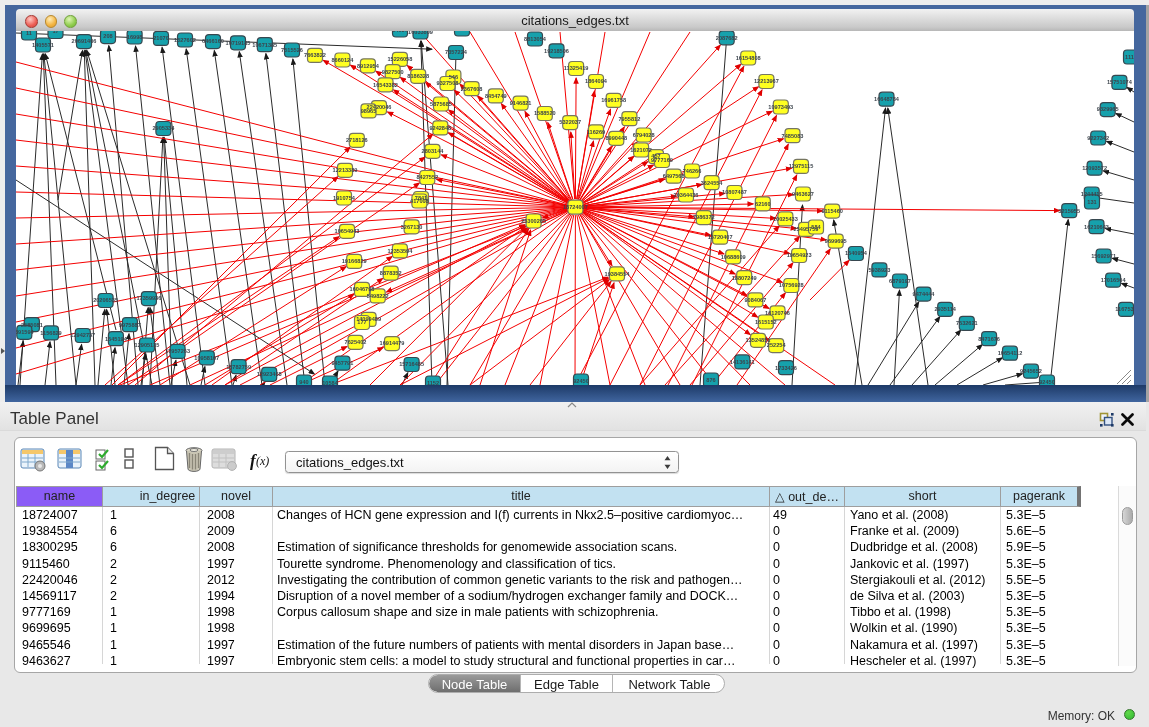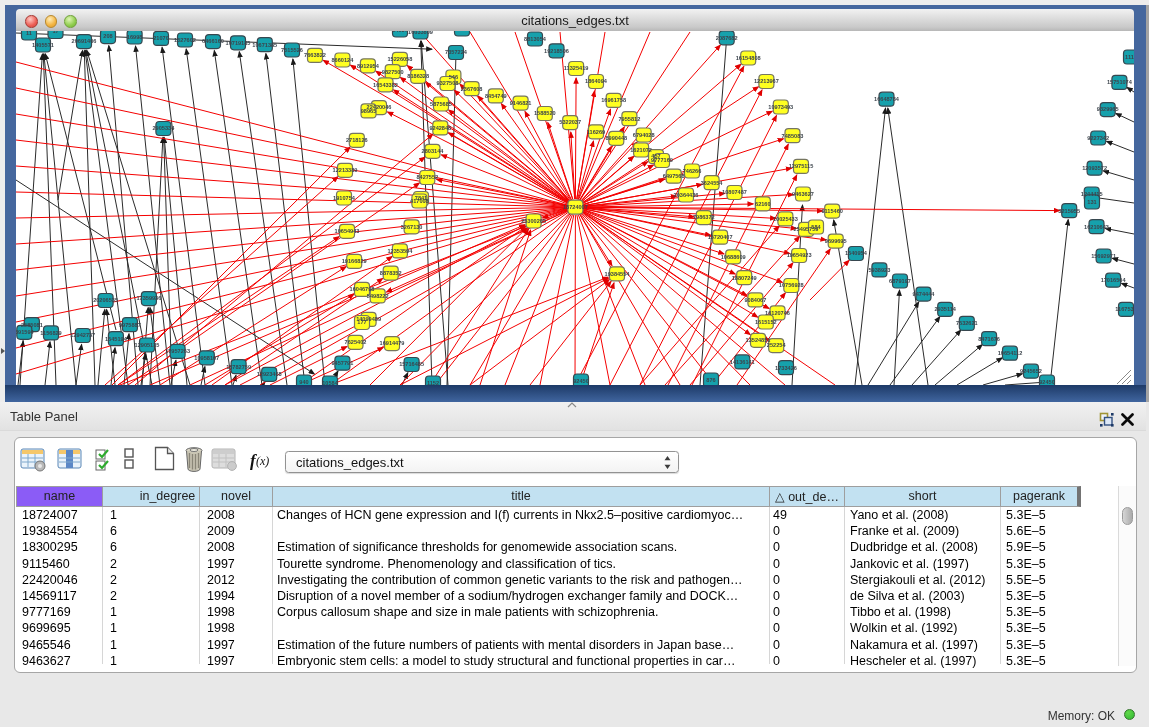--- a/index.html
+++ b/index.html
@@ -8,21 +8,21 @@
 #leftstrip { position:absolute; left:0; top:5px; width:5px; height:397px; background:#ededed; }
 #rightstrip { position:absolute; right:0; top:5px; width:3px; height:722px; background:#a3a3a3; }
 #frame { position:absolute; left:5px; top:5px; width:1141px; height:397px; background:#45679e; }
 #frame .btm { position:absolute; left:0; bottom:0; width:100%; height:17px; background:linear-gradient(#1d3a67,#40659f); }
 #titlebar { position:absolute; left:16px; top:9px; width:1118px; height:22.5px; border-radius:4px 4px 0 0; background:linear-gradient(#f2f2f2,#c9c9c9 82%,#b7b7b7); border-bottom:1px solid #878787; }
 #titlebar .title { position:absolute; width:100%; text-align:center; top:3.5px; font-size:13px; color:#1a1a1a; }
 .tl { position:absolute; top:6px; width:12.5px; height:12.5px; border-radius:50%; }
 #canvas { position:absolute; left:16px; top:31px; width:1118px; height:354px; background:#fff; overflow:hidden; }
 #tpanel { position:absolute; left:0; top:402px; width:1149px; height:325px; background:#e8e8e8; }
 #tphead { position:absolute; left:0; top:0; width:1146px; height:29px; background:linear-gradient(#f1f1f1,#e2e2e2); border-bottom:1px solid #dadada; }
-#tphead .cap { position:absolute; left:10px; top:7px; font-size:13px; color:#333; }
+#tphead .cap { position:absolute; left:10px; top:7px; font-size:17px; color:#333; }
 #mainpanel { position:absolute; left:14px; top:35px; width:1123px; height:236px; background:#fff; border:1px solid #a6a6a6; border-radius:6px; }
 #ddown { position:absolute; left:285px; top:49px; width:394px; height:22px; background:linear-gradient(#ffffff,#f3f3f3); border:1px solid #929292; border-radius:3.5px; font-size:13px; color:#111; padding:2.5px 0 0 10px; box-shadow:0 0.5px 1px rgba(0,0,0,.15); }
 .thdr { position:absolute; top:84px; height:21px; font-size:12.5px; color:#222; text-align:center; border:1px solid #9e9e9e; border-right:none; background:#c2e1f1; padding-top:2px; }
 .trow { position:absolute; left:16px; width:1104px; height:16px; font-size:12.5px; color:#000; white-space:nowrap; }
 .trow span { position:absolute; top:0; overflow:hidden; }
 .c0 { left:6px; width:80px; } .c1 { left:94px; width:90px; } .c2 { left:191px; width:68px; }
 .c3 { left:261px; width:492px; } .c4 { left:757px; width:70px; } .c5 { left:834px; width:160px; }
 .c6 { left:990px; width:100px; }
 .gline { position:absolute; top:105px; height:157px; width:1px; background:#d6d6d6; }
 #vscroll { position:absolute; left:1118px; top:84px; width:18px; height:180px; background:#fbfbfb; border-left:1px solid #dadada; }
@@ -701,21 +701,21 @@
       <span class="c3">Corpus callosum shape and size in male patients with schizophrenia.</span>
       <span class="c4">0</span>
       <span class="c5">Tibbo et al. (1998)</span>
       <span class="c6">5.3E–5</span>
 </div>
 <div class="trow" style="top:219.4px">
 <span class="c0">9699695</span>
       <span class="c1">1</span>
       <span class="c2">1998</span>
       <span class="c4">0</span>
-      <span class="c5">Wolkin et al. (1992)</span>
+      <span class="c5">Wolkin et al. (1990)</span>
       <span class="c6">5.3E–5</span>
 </div>
 <div class="trow" style="top:235.6px">
 <span class="c0">9465546</span>
       <span class="c1">1</span>
       <span class="c2">1997</span>
       <span class="c3">Estimation of the future numbers of patients with mental disorders in Japan base…</span>
       <span class="c4">0</span>
       <span class="c5">Nakamura et al. (1997)</span>
       <span class="c6">5.3E–5</span>
@@ -732,15 +732,20 @@
 
   <div class="gline" style="left:102px"></div>
   <div class="gline" style="left:199px"></div>
   <div class="gline" style="left:272px"></div>
   <div class="gline" style="left:769px"></div>
   <div class="gline" style="left:844px"></div>
   <div class="gline" style="left:1000px"></div>
   <div id="vscroll">
       <div id="vthumb"></div>
     </div>
+  <div id="segctl">
+    <div style="left:0;width:91px;background:linear-gradient(#9a9a9a,#6e6e6e);color:#fff;border-radius:9.5px 0 0 9.5px;">Node Table</div>
+    <div style="left:91px;width:92px;border-left:1px solid #b5b5b5;">Edge Table</div>
+    <div style="left:183px;width:114px;border-left:1px solid #b5b5b5;">Network Table</div>
+  </div>
   <div id="memo">Memory: OK</div>
   <div id="memdot"></div>
 </div>
 
 </body></html>

